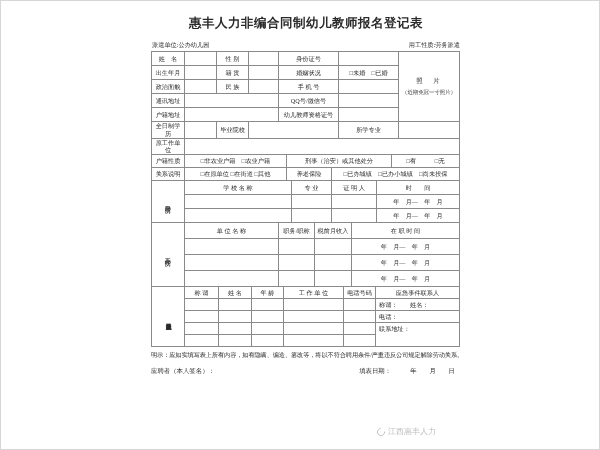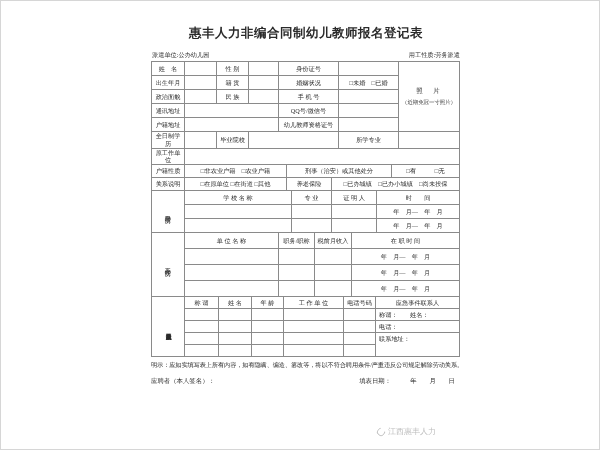--- a/index.html
+++ b/index.html
@@ -1,21 +1,21 @@
 <!DOCTYPE html>
 <html><head>
 <meta charset="utf-8">
 <style>
   * { box-sizing: border-box; margin: 0; padding: 0; }
   html,body { width:600px; height:450px; background:#f4f4f4; }
   body { font-family:"Liberation Serif","DejaVu Serif",serif; color:#2a2a2a; }
   .canvas { position:relative; width:600px; height:450px; background:#ffffff; border:1px solid #d6d6d6; overflow:hidden; }
   .form { position:absolute; left:150px; top:14px; width:310px; }
   .attachment { font-weight:bold; font-size:9px; margin-left:6px; }
-  .title { text-align:center; font-size:12.5px; font-weight:bold; margin-top:10px; letter-spacing:0.5px; white-space:nowrap; }
+  .title { text-align:center; font-size:12.5px; font-weight:bold; letter-spacing:0.5px; white-space:nowrap; }
   .meta { display:flex; justify-content:space-between; font-size:6.2px; margin-top:9px; margin-bottom:2px; padding:0 1px; }
   table { border-collapse:collapse; table-layout:fixed; width:308px; margin-top:-1px; }
   td { border:1px solid #8a8a8a; font-size:6.2px; text-align:center; vertical-align:middle; padding:0 1px;
        overflow:hidden; line-height:1.25; }
   .t-basic td { height:14px; }
   .t-house td { height:13px; }
   .t-study td { height:14px; }
   .t-work  td { height:16px; }
   .t-family td{ height:12px; }
   .photo-cell { vertical-align:middle; }

